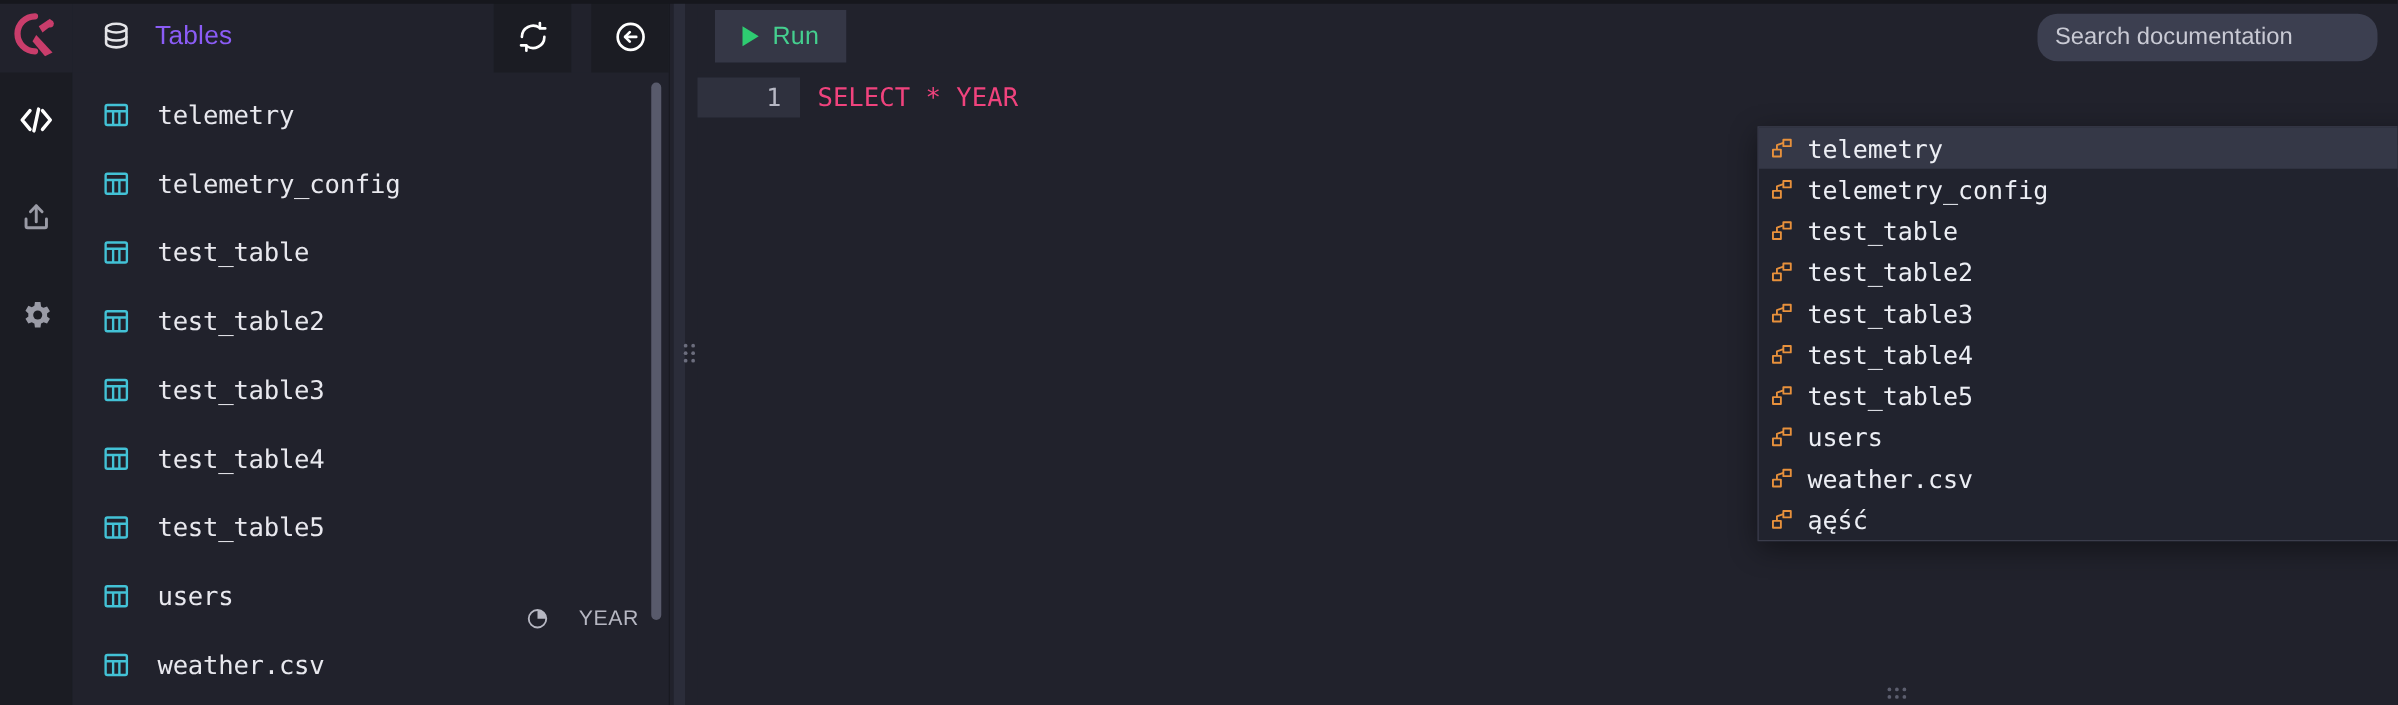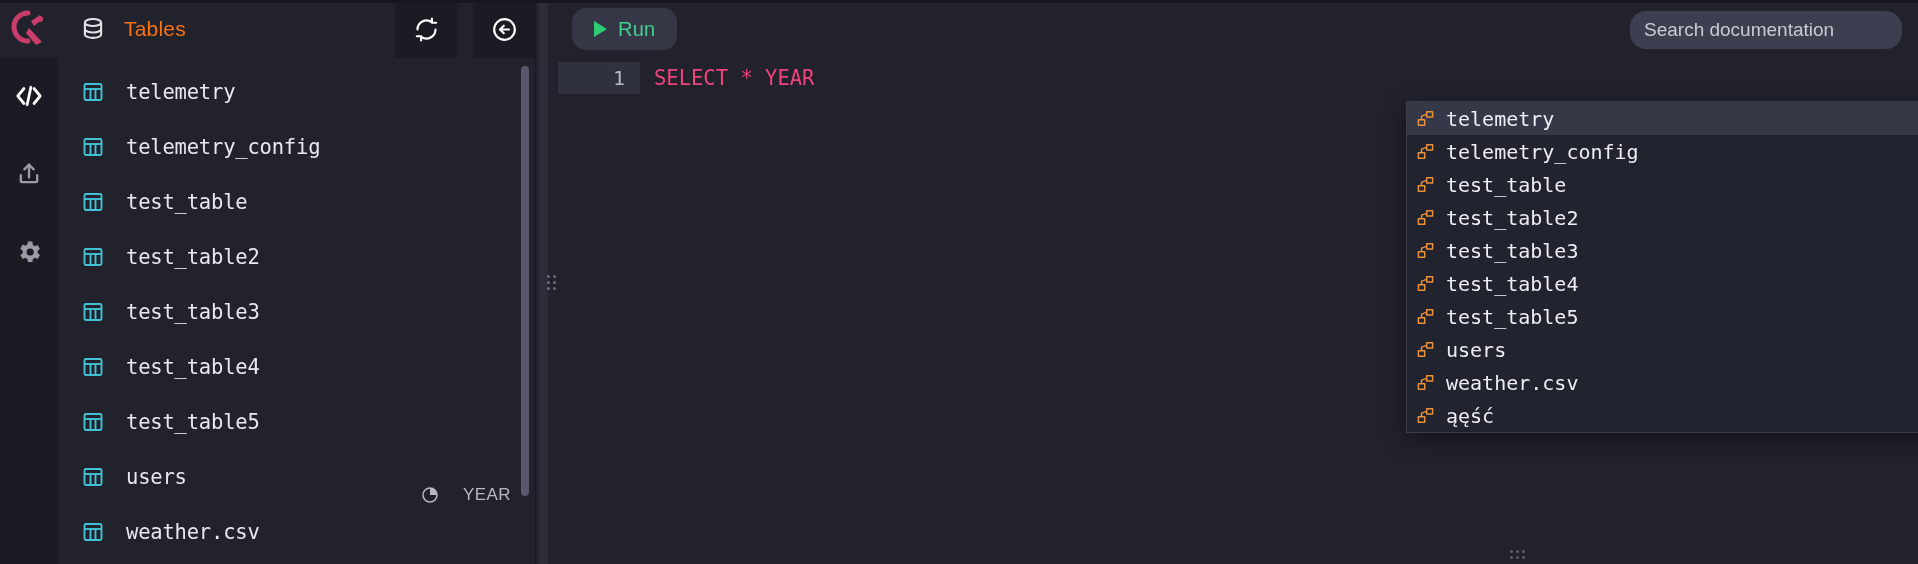--- a/index.html
+++ b/index.html
@@ -55,21 +55,21 @@
     align-items: center;
     padding: 0 0 0 22px;
     background: #21222c;
   }
   .tables-header .db-icon {
     color: #e4e4e8;
     display: flex; align-items: center;
     margin-right: 18px;
   }
   .tables-title {
-    color: #f97316;
+    color: #8b5cf6;
     font-size: 21px;
     letter-spacing: 0.2px;
     flex: 1;
   }
   .hdr-icon-btn {
     width: 62px; height: 58px;
     display: flex; align-items: center; justify-content: center;
     color: #ffffff;
     background: #1b1c23;
   }
@@ -173,21 +173,21 @@
     padding-left: 14px;
     background: #21222c;
   }
   .run-btn {
     display: flex;
     align-items: center;
     gap: 11px;
     height: 42px;
     padding: 13px 22px;
     background: #353746;
-    border-radius: 14px;
+    border-radius: 0;
     color: #45cf8f;
     font-size: 20px;
     letter-spacing: 0.2px;
   }
   .run-btn .play {
     width: 0; height: 0;
     border-left: 13px solid #2ecc71;
     border-top: 8px solid transparent;
     border-bottom: 8px solid transparent;
   }

